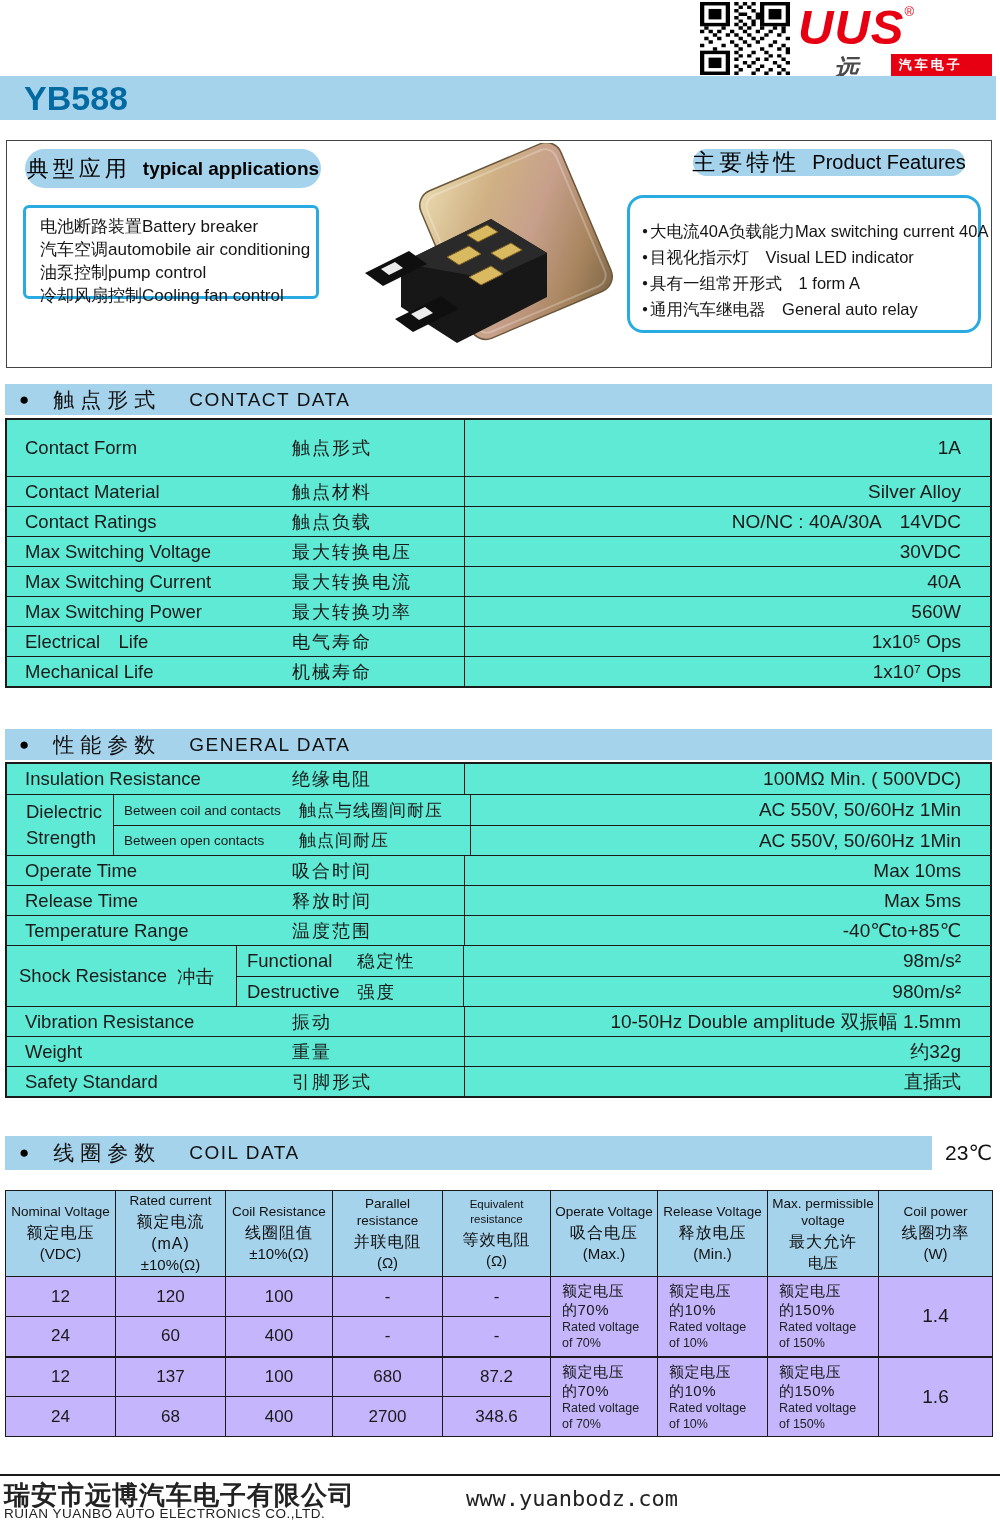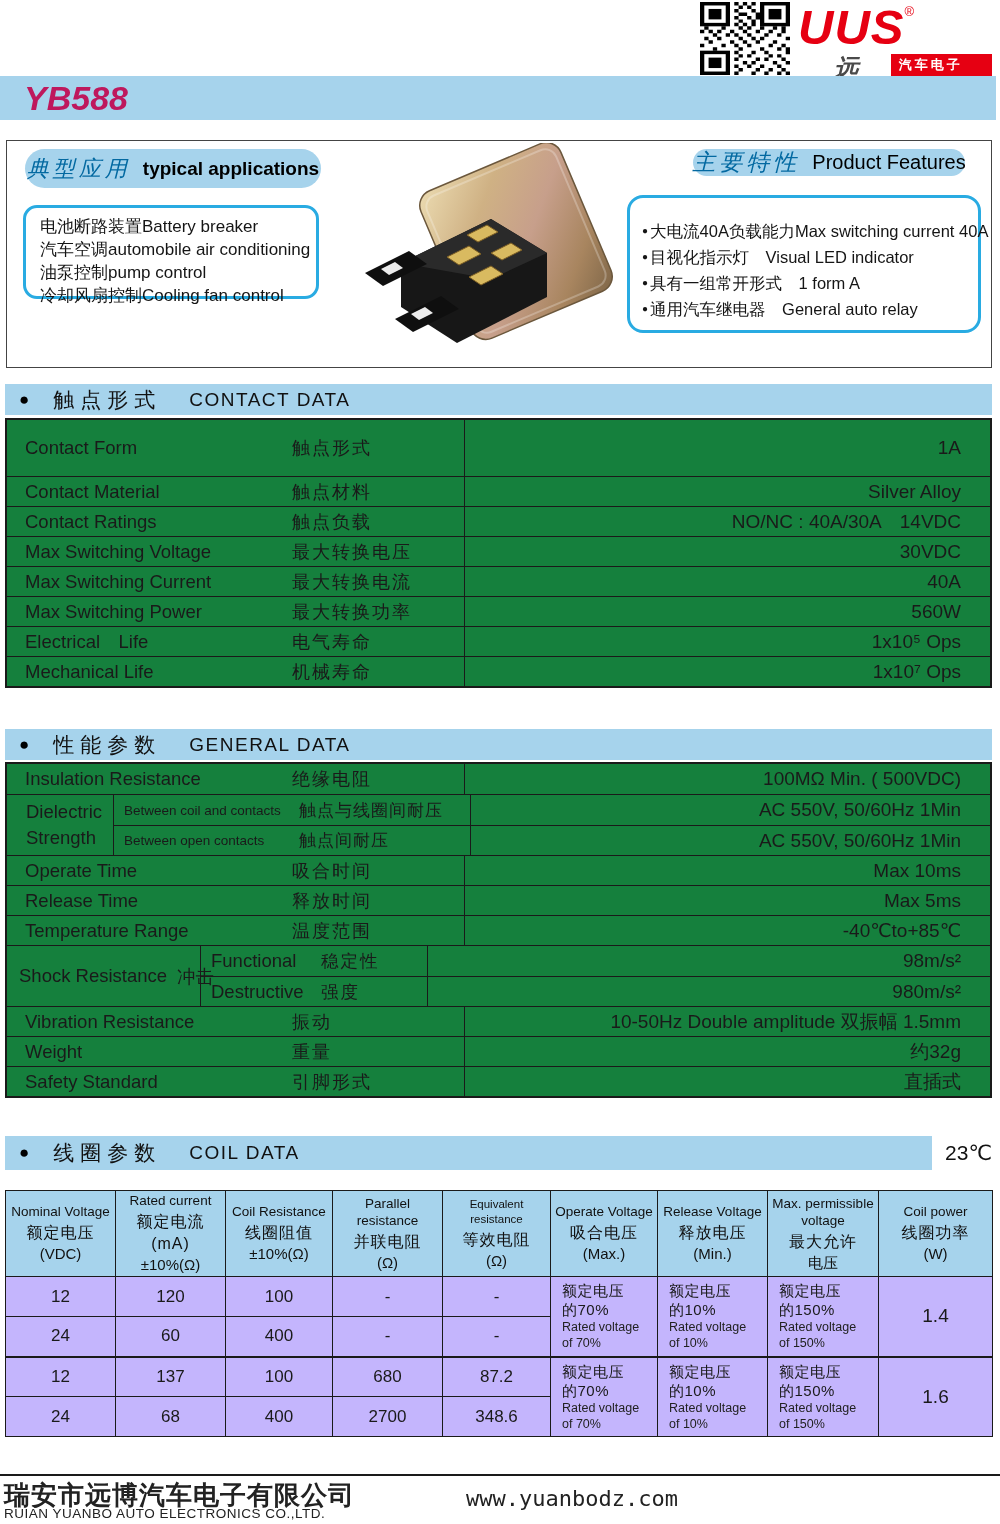--- a/index.html
+++ b/index.html
@@ -14,69 +14,69 @@
   .uus { font-size:49px; font-weight:bold; font-style:italic; color:var(--red); letter-spacing:1px; line-height:46px; }
   .reg { font-size:13px; color:var(--red); vertical-align:top; font-style:normal; }
   .logo-sub { display:flex; align-items:flex-start; margin-top:2px; margin-left:36px; }
   .yb-cn { font-size:24px; font-weight:bold; font-style:italic; color:#4a4a4a; letter-spacing:2px; }
   .box-col { display:flex; flex-direction:column; margin-left:5px; margin-top:2px; }
   .red-box { background:var(--red); color:#fff; font-size:13px; font-weight:bold; letter-spacing:3px; padding:2px 8px; white-space:nowrap; }
   .auto-en { font-size:6.5px; color:#9a9a9a; letter-spacing:0.5px; margin-top:1px; text-align:center; }
 
   
   .model-bar { position:absolute; left:0; top:76px; width:996px; height:44px; background:var(--blue); display:flex; align-items:center; }
-  .model-bar span { margin-left:24px; font-size:34px; font-weight:600; color:#be185d;font-style:italic; }
+  .model-bar span { margin-left:24px; font-size:34px; font-weight:600; color:#0369a1; }
 
   
   .top-box { position:absolute; left:6px; top:140px; width:986px; height:228px; border:1.5px solid #444; background:#fff; }
   .pill { position:absolute; background:var(--blue); border-radius:20px; display:flex; align-items:center; justify-content:center; gap:12px; }
   .pill-left { left:18px; top:8px; width:296px; height:39px; }
   .pill-right { left:686px; top:8px; width:272px; height:27px; }
-  .pill-cn { font-size:22px; color:#0369a1; letter-spacing:4px; white-space:nowrap;font-style:italic; }
+  .pill-cn { font-size:22px; color:#000000; letter-spacing:4px; white-space:nowrap; }
   .pill-en { font-size:19px; font-weight:bold; color:#000; white-space:nowrap; }
   .pill-right .pill-cn { font-size:23px; }
   .pill-right .pill-en { font-weight:normal; font-size:20px; }
-  .app-box { position:absolute; left:16px; top:64px; width:296px; height:94px; border:3px solid var(--cyan); border-radius:14px; padding:7px 0 0 14px; }
+  .app-box { position:absolute; left:16px; top:64px; width:296px; height:94px; border:3px solid var(--cyan); border-radius:6px; padding:7px 0 0 14px; }
   .app-line { font-size:17px; line-height:23px; color:#151515; white-space:nowrap; }
   .relay { position:absolute; left:330px; top:2px; width:300px; height:220px; }
   .feat-box { position:absolute; left:620px; top:54px; width:354px; height:138px; border:3px solid var(--cyan); border-radius:16px; padding:20px 0 0 12px; }
   .feat-line { display:flex; font-size:16.5px; line-height:26px; color:#151515; white-space:nowrap; }
   .blt { font-size:10px; line-height:26px; margin-right:2px; }
 
   
   .sec-bar { position:absolute; left:5px; width:987px; height:31px; background:var(--blue); display:flex; align-items:center; }
   .sec-bar.contact { top:384px; }
   .sec-bar.general { top:729px; }
   .sec-bar.coil-b  { top:1136px; width:927px; height:34px; }
   .sec-blt { margin-left:14px; font-size:17px; color:#000; }
   .sec-cn { margin-left:24px; font-size:21px; letter-spacing:6px; color:#111; }
   .sec-en { margin-left:28px; font-size:19px; letter-spacing:1.5px; color:#111; }
   .temp { position:absolute; right:8px; top:1141px; font-size:21px; color:#111; }
 
   
-  .tbl { position:absolute; left:5px; width:987px; border:2px solid var(--ink); background:#15803d; }
+  .tbl { position:absolute; left:5px; width:987px; border:2px solid var(--ink); background:#5eead4; }
   .contact-tbl { top:418px; }
   .gen-tbl { top:762px; }
   .trow { display:flex; height:30px; border-top:1.5px solid var(--ink); }
   .trow.first { border-top:none; }
   .h56 { height:56px; }
   .tleft { width:458px; border-right:1.5px solid var(--ink); position:relative; display:flex; align-items:center; }
   .ten { margin-left:18px; font-size:18.5px; white-space:nowrap; }
   .tcn { position:absolute; left:285px; font-size:18px; letter-spacing:2px; white-space:nowrap; }
   .tval { flex:1; display:flex; align-items:center; justify-content:flex-end; padding-right:29px; font-size:19px; white-space:nowrap; }
   .gblock { display:flex; border-top:1.5px solid var(--ink); }
   .gsub { flex:1; display:flex; flex-direction:column;text-align:right; }
   .subrow { display:flex; height:30px; }
   .subrow + .subrow { border-top:1.5px solid var(--ink); }
   .subleft { position:relative; display:flex; align-items:center; border-right:1.5px solid var(--ink); }
   .dlabel { width:100px; border-right:1.5px solid var(--ink); display:flex; flex-direction:column; justify-content:center; padding-left:12px; font-size:18.5px; line-height:26px;margin-left:7px; }
   .dsub .subleft { width:356.5px; }
   .dsub .sen { margin-left:10px; font-size:13.5px; white-space:nowrap; }
   .dsub .tcn2 { position:absolute; left:185px; font-size:17px; letter-spacing:1px; white-space:nowrap; }
-  .slabel { width:194px; border-right:1.5px solid var(--ink); display:flex; align-items:center; gap:10px; padding-left:12px; font-size:18.5px; white-space:nowrap; }
+  .slabel { width:230px; border-right:1.5px solid var(--ink); display:flex; align-items:center; gap:10px; padding-left:12px; font-size:18.5px; white-space:nowrap; }
   .ssub .subleft { width:226.5px; }
   .ssub .sen { margin-left:10px; font-size:18.5px; white-space:nowrap; }
   .ssub .tcn2 { position:absolute; left:120px; font-size:17.5px; letter-spacing:2px; white-space:nowrap; }
 
   
   .coil { position:absolute; left:5px; top:1190px; width:987px; border-collapse:collapse; table-layout:fixed; }
   .coil th, .coil td { border:1.5px solid var(--ink); }
   .coil th { background:var(--blue); height:86px; font-weight:normal; padding:0 2px; text-align:center; }
   .hen { font-size:13.5px; line-height:17px; color:#111; }
   .hen-sm { font-size:11.5px; line-height:15px; }

